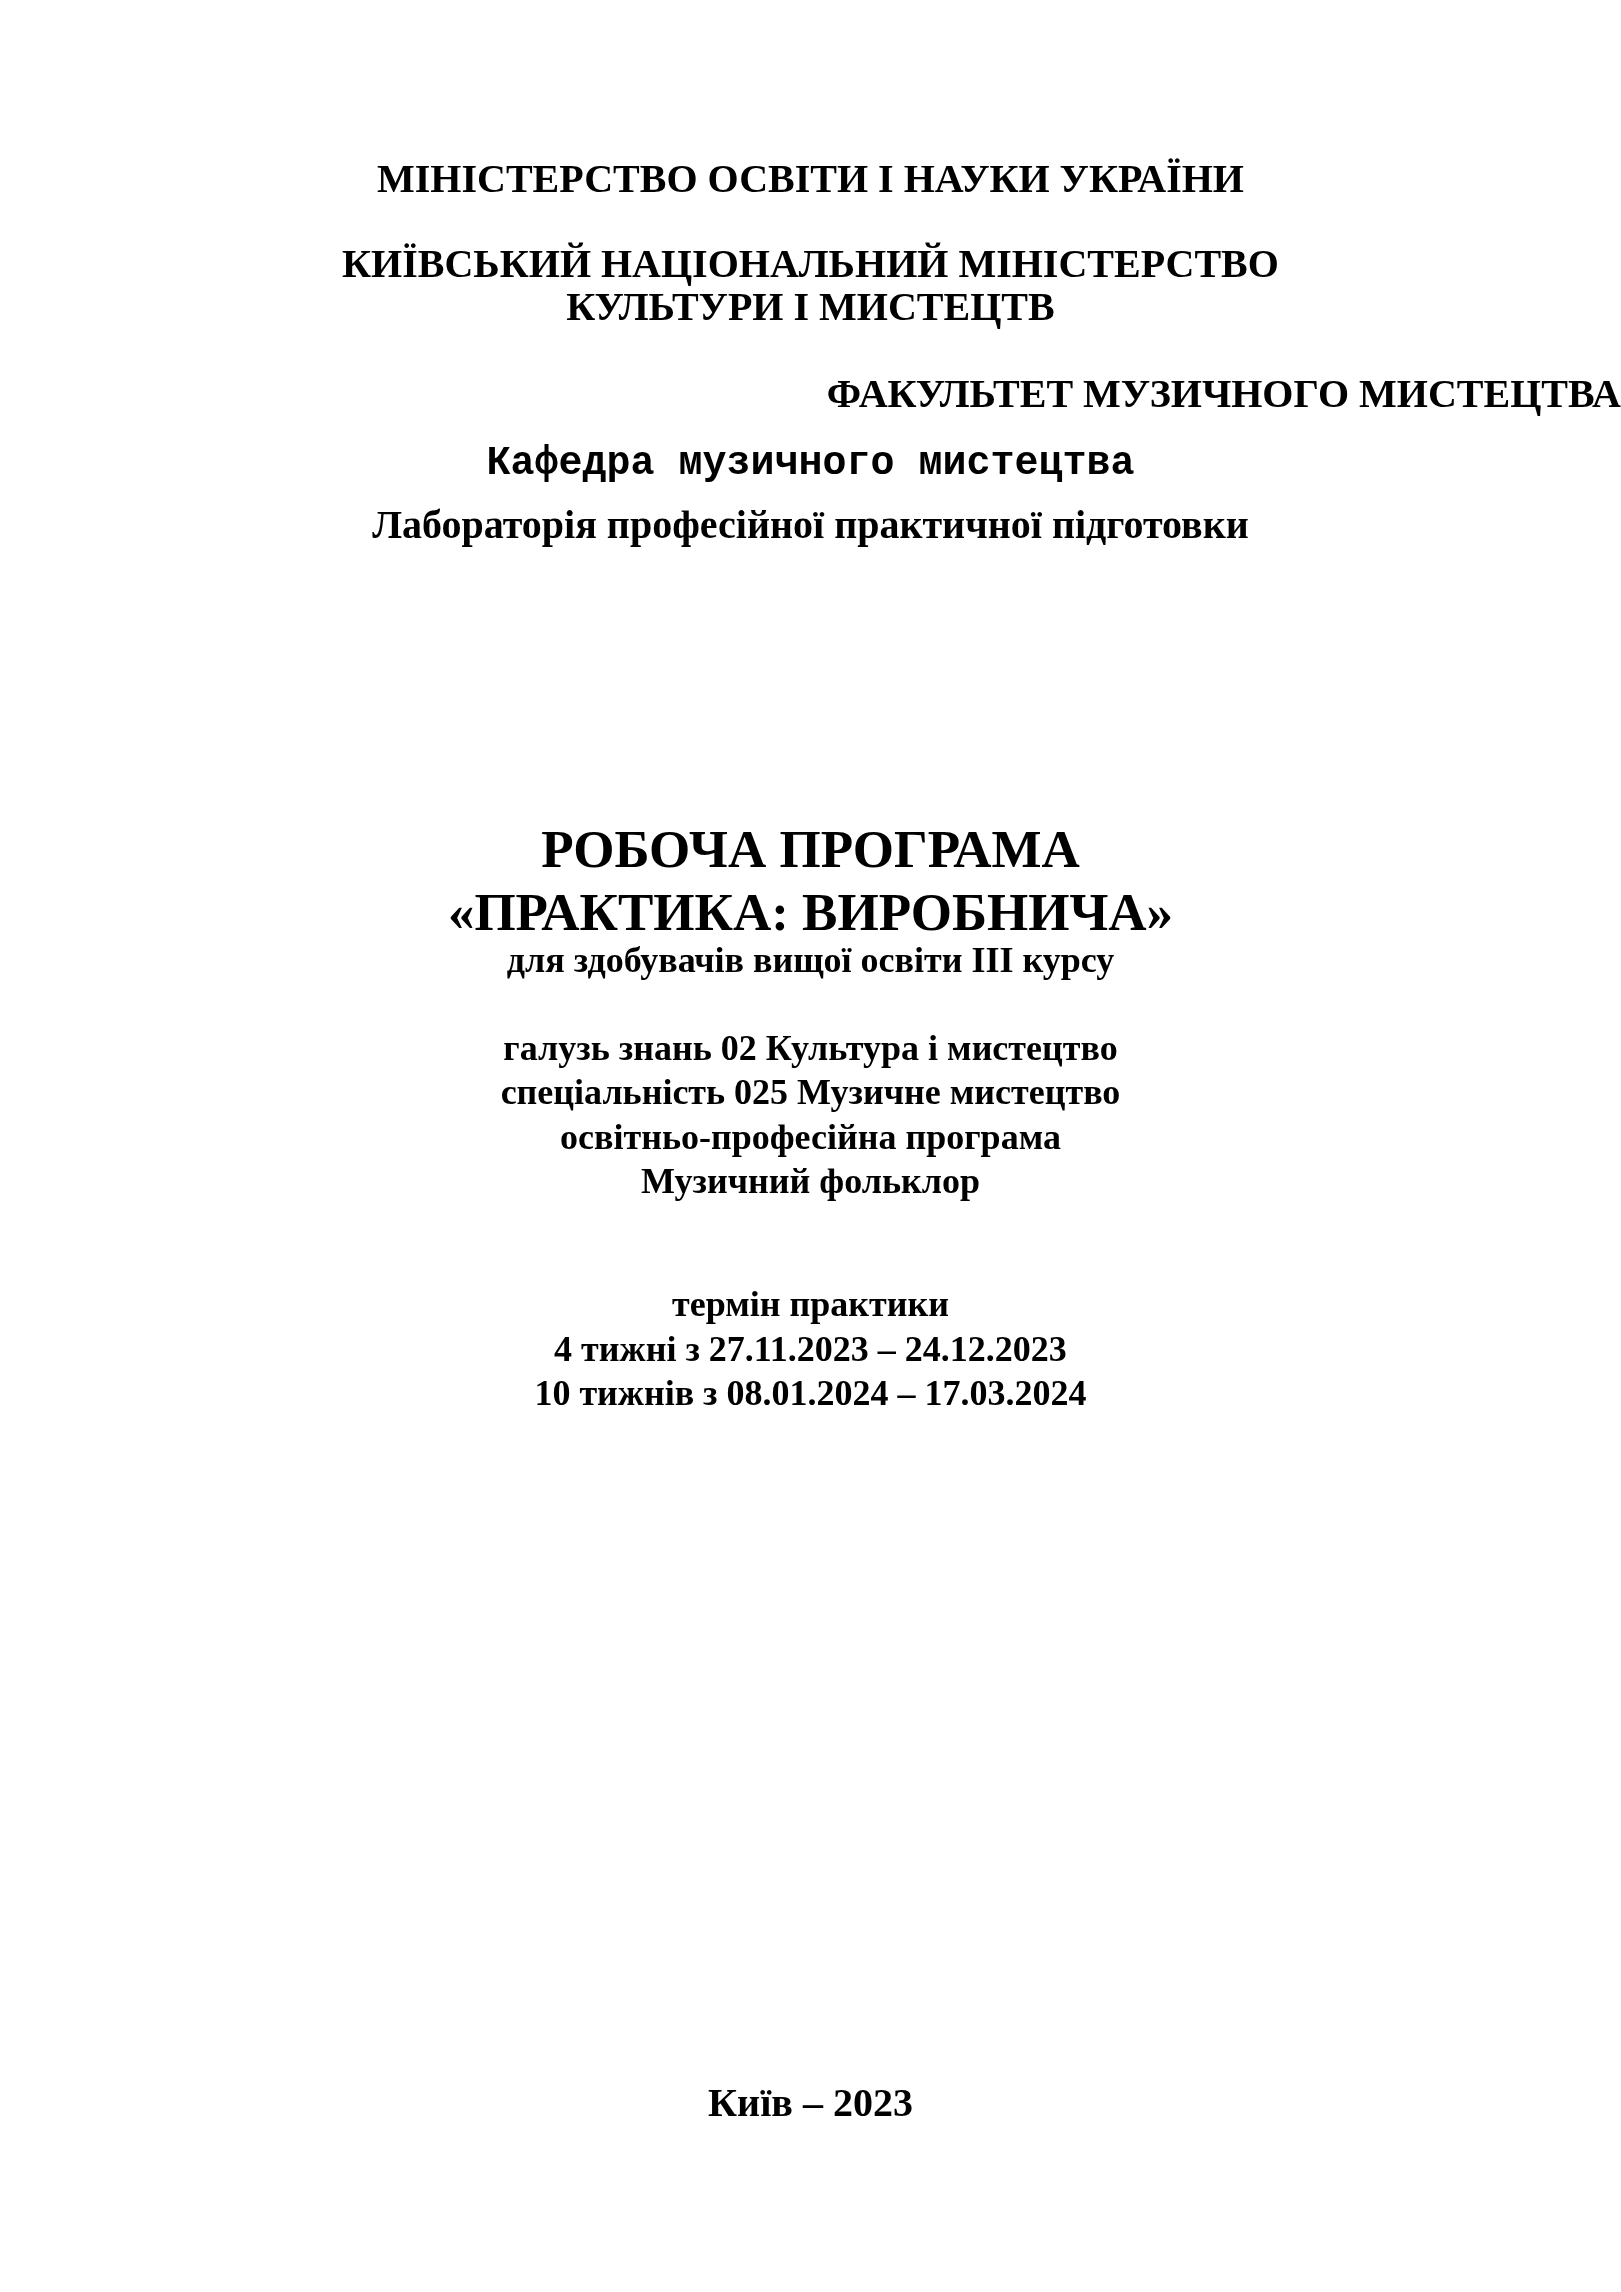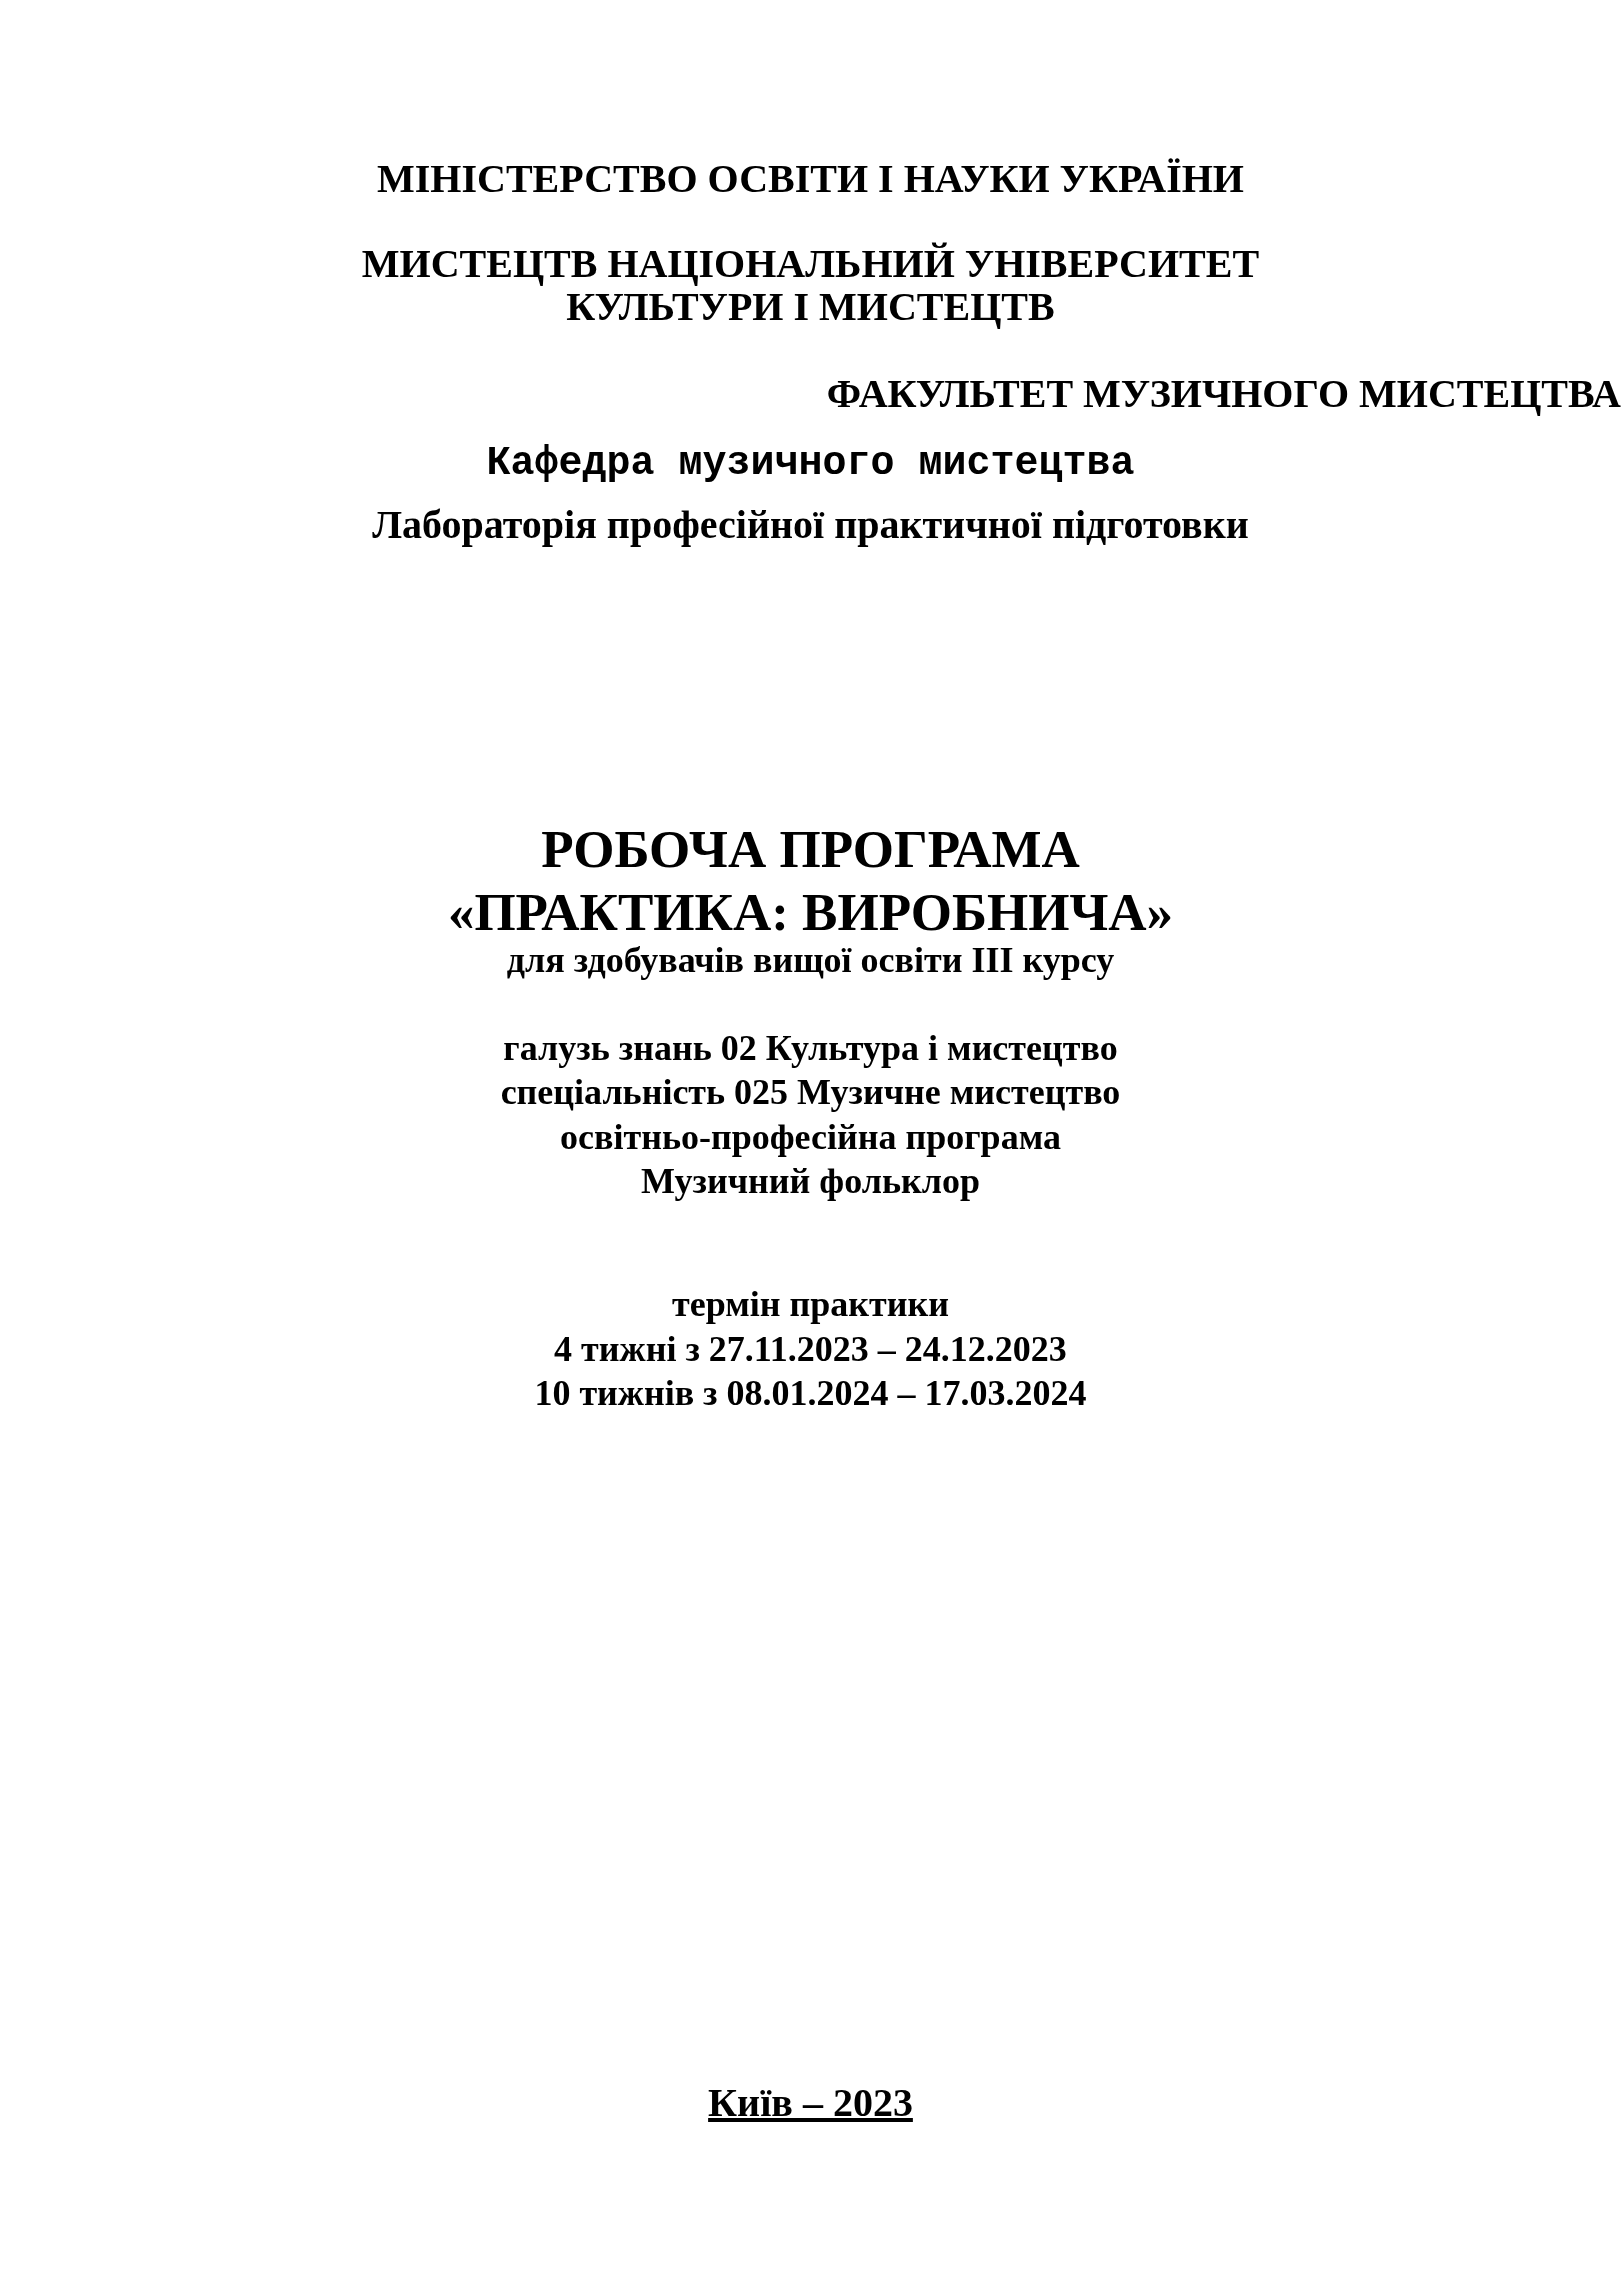--- a/index.html
+++ b/index.html
@@ -38,37 +38,37 @@
     .body { font-size: 36px; }
     .footer { font-size: 40px; }
   </style>
 </head>
 <body>
 
 <div class="page">
 
   <p class="line hdr" style="top:155px;">МІНІСТЕРСТВО ОСВІТИ І НАУКИ УКРАЇНИ</p>
 
-  <p class="line hdr" style="top:240px;">МИСТЕЦТВ НАЦІОНАЛЬНИЙ УНІВЕРСИТЕТ</p>
+  <p class="line hdr" style="top:240px;">КИЇВСЬКИЙ НАЦІОНАЛЬНИЙ МІНІСТЕРСТВО</p>
   <p class="line hdr" style="top:283px;">КУЛЬТУРИ І МИСТЕЦТВ</p>
 
   <p class="line hdr" style="top:370px;text-align:right;">ФАКУЛЬТЕТ МУЗИЧНОГО МИСТЕЦТВА</p>
 
   <p class="line sub" style="top:441px;font-family:Liberation Mono, monospace;">Кафедра музичного мистецтва</p>
   <p class="line sub" style="top:501px;">Лабораторія професійної практичної підготовки</p>
 
   <p class="line title" style="top:819px;">РОБОЧА ПРОГРАМА</p>
   <p class="line title" style="top:882px;">«ПРАКТИКА: ВИРОБНИЧА»</p>
 
   <p class="line body" style="top:939px;">для здобувачів вищої освіти ІІІ курсу</p>
   <p class="line body" style="top:1027px;">галузь знань 02 Культура і мистецтво</p>
   <p class="line body" style="top:1071px;">спеціальність 025 Музичне мистецтво</p>
   <p class="line body" style="top:1116px;">освітньо-професійна програма</p>
   <p class="line body" style="top:1160px;">Музичний фольклор</p>
 
   <p class="line body" style="top:1283px;">термін практики</p>
   <p class="line body" style="top:1328px;">4 тижні з 27.11.2023 – 24.12.2023</p>
   <p class="line body" style="top:1372px;">10 тижнів з 08.01.2024 – 17.03.2024</p>
 
-  <p class="line footer" style="top:2079px;text-decoration:underline;">Київ – 2023</p>
+  <p class="line footer" style="top:2079px;">Київ – 2023</p>
 
 </div>
 
 
 </body></html>

